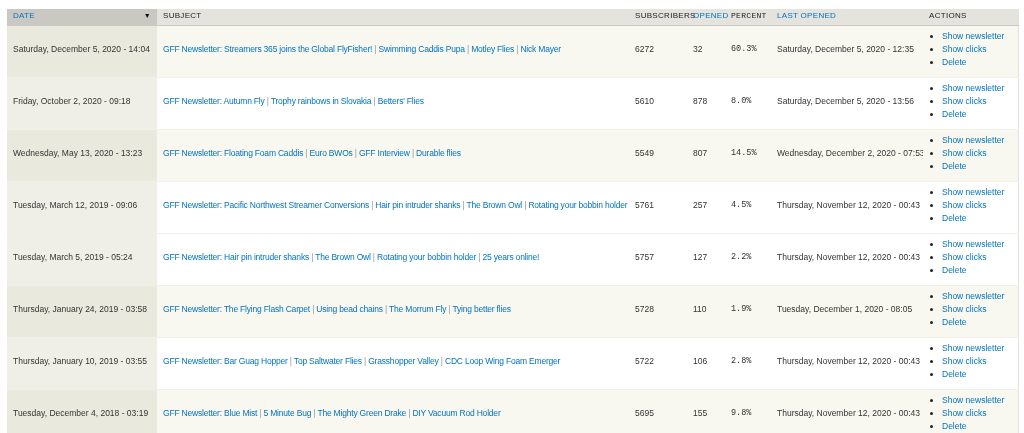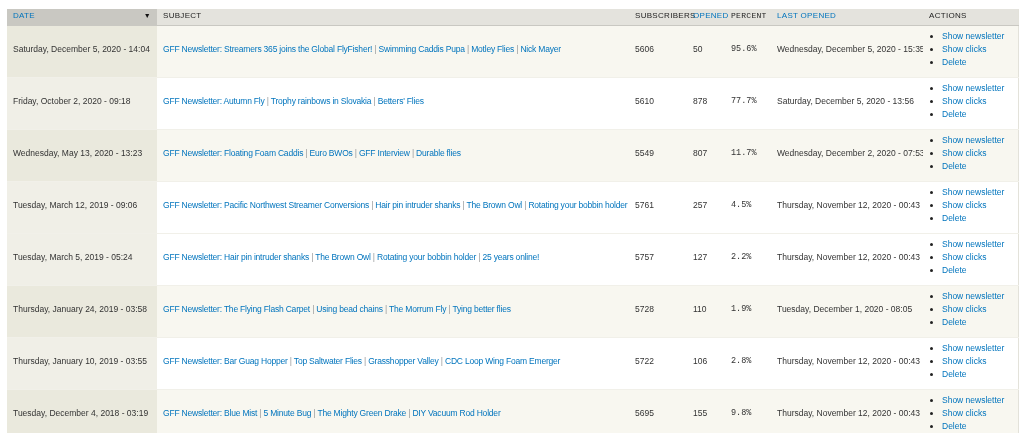--- a/index.html
+++ b/index.html
@@ -85,53 +85,53 @@
         <th class="col-lastopened">
           <a href="#" class="th-link">LAST OPENED</a>
         </th>
         <th class="col-actions">ACTIONS</th>
       </tr>
     </thead>
     <tbody>
         <tr class="shaded">
           <td class="col-date active">Saturday, December 5, 2020 - 14:04</td>
           <td class="col-subject"><a class="subject-link" href="#">GFF Newsletter: Streamers 365 joins the Global FlyFisher!<span class="pipe"> | </span>Swimming Caddis Pupa<span class="pipe"> | </span>Motley Flies<span class="pipe"> | </span>Nick Mayer</a></td>
-          <td class="col-subscribers">5606</td>
-          <td class="col-opened">50</td>
-          <td class="col-percent">95.6%</td>
-          <td class="col-lastopened">Wednesday, December 5, 2020 - 15:35</td>
+          <td class="col-subscribers">6272</td>
+          <td class="col-opened">32</td>
+          <td class="col-percent">60.3%</td>
+          <td class="col-lastopened">Saturday, December 5, 2020 - 12:35</td>
           <td class="col-actions">
             <ul class="actions">
               <li><a href="#">Show newsletter</a></li>
               <li><a href="#">Show clicks</a></li>
               <li><a href="#">Delete</a></li>
             </ul>
           </td>
         </tr>
         <tr class="plain">
           <td class="col-date active">Friday, October 2, 2020 - 09:18</td>
           <td class="col-subject"><a class="subject-link" href="#">GFF Newsletter: Autumn Fly<span class="pipe"> | </span>Trophy rainbows in Slovakia<span class="pipe"> | </span>Betters' Flies</a></td>
           <td class="col-subscribers">5610</td>
           <td class="col-opened">878</td>
-          <td class="col-percent">77.7%</td>
+          <td class="col-percent">8.0%</td>
           <td class="col-lastopened">Saturday, December 5, 2020 - 13:56</td>
           <td class="col-actions">
             <ul class="actions">
               <li><a href="#">Show newsletter</a></li>
               <li><a href="#">Show clicks</a></li>
               <li><a href="#">Delete</a></li>
             </ul>
           </td>
         </tr>
         <tr class="shaded">
           <td class="col-date active">Wednesday, May 13, 2020 - 13:23</td>
           <td class="col-subject"><a class="subject-link" href="#">GFF Newsletter: Floating Foam Caddis<span class="pipe"> | </span>Euro BWOs<span class="pipe"> | </span>GFF Interview<span class="pipe"> | </span>Durable flies</a></td>
           <td class="col-subscribers">5549</td>
           <td class="col-opened">807</td>
-          <td class="col-percent">11.7%</td>
+          <td class="col-percent">14.5%</td>
           <td class="col-lastopened">Wednesday, December 2, 2020 - 07:53</td>
           <td class="col-actions">
             <ul class="actions">
               <li><a href="#">Show newsletter</a></li>
               <li><a href="#">Show clicks</a></li>
               <li><a href="#">Delete</a></li>
             </ul>
           </td>
         </tr>
         <tr class="plain">

